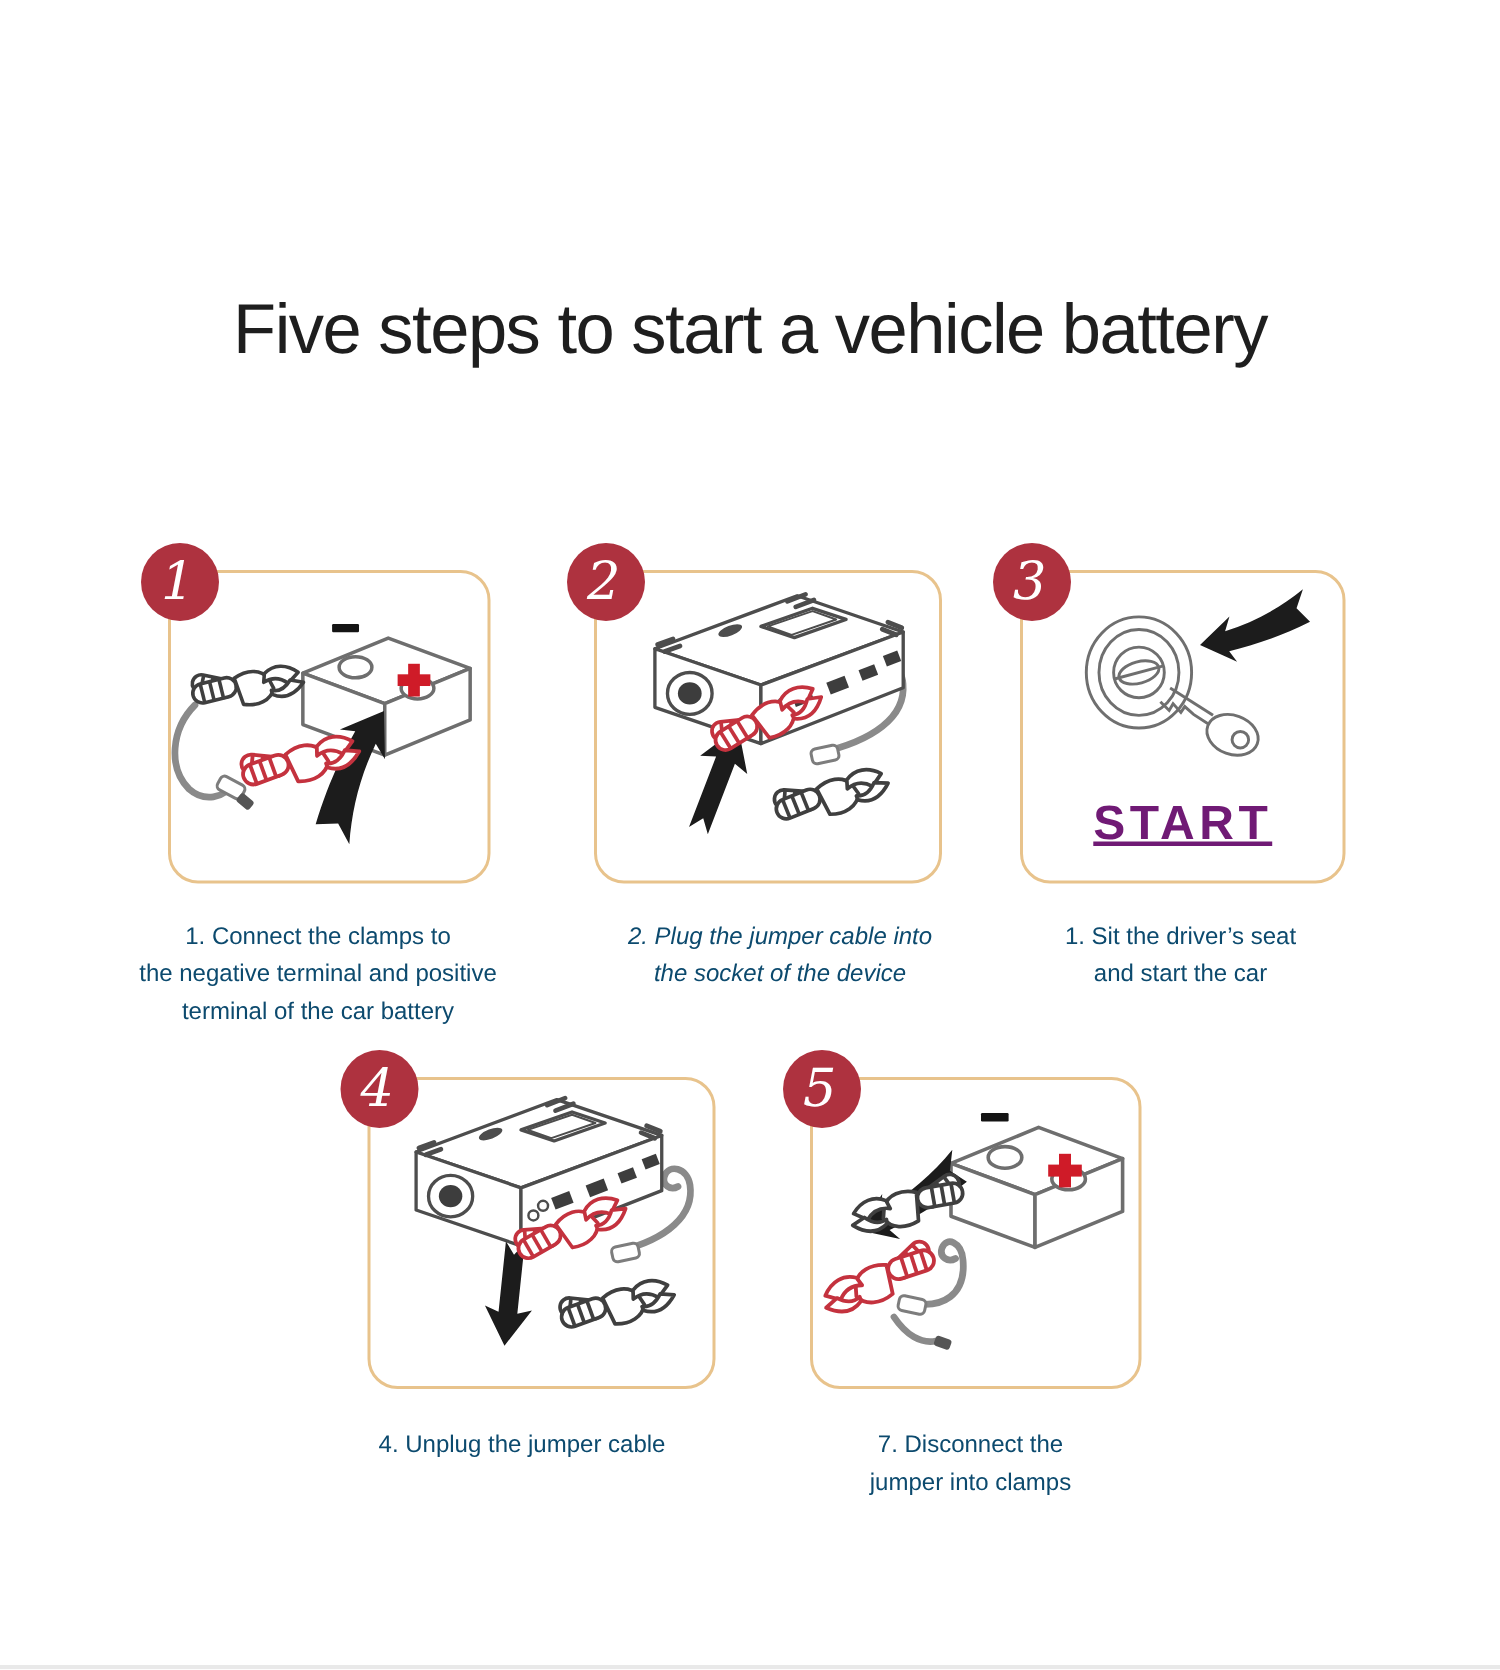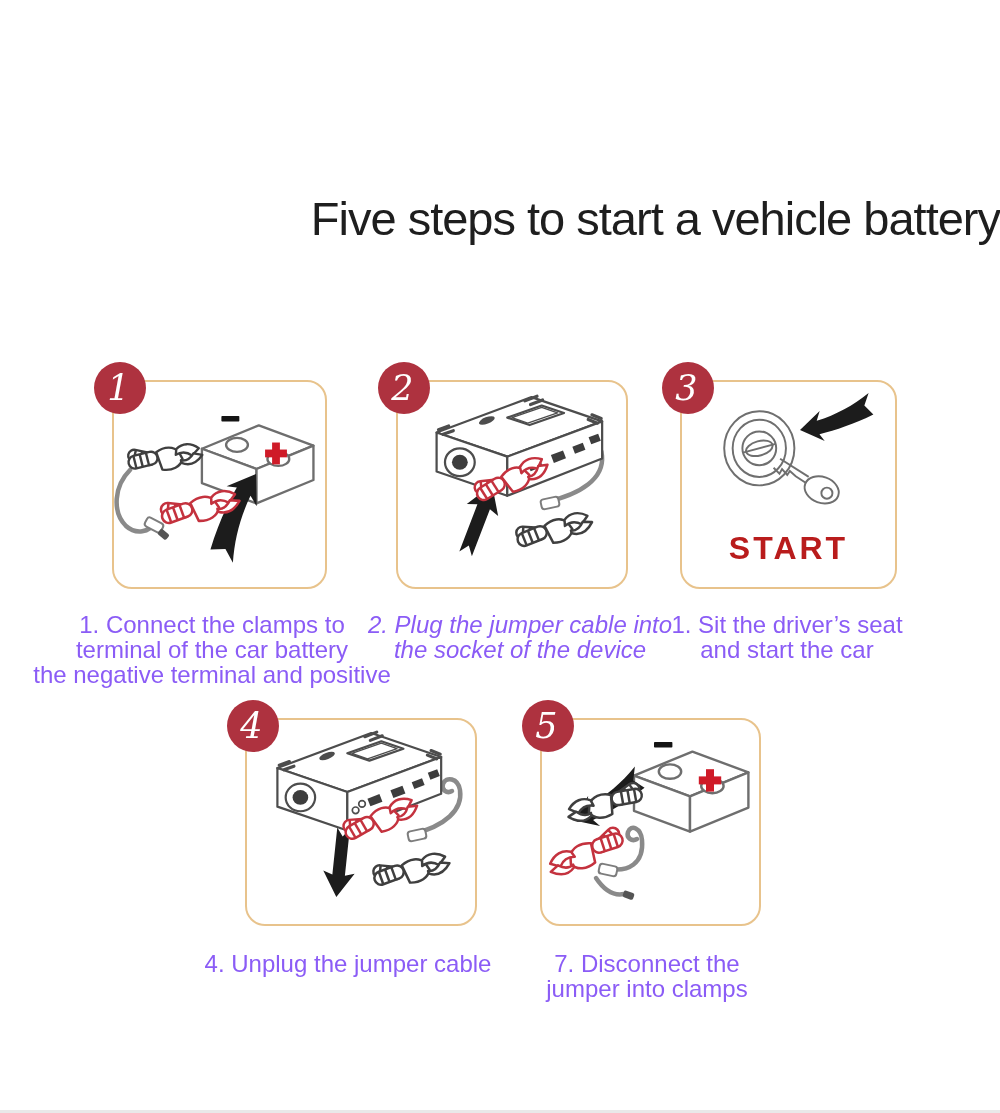--- a/index.html
+++ b/index.html
@@ -1,40 +1,40 @@
 <!DOCTYPE html>
 <html><head>
 <meta charset="utf-8">
 <style>
   html,body{margin:0;padding:0;background:#fff;}
   .canvas{position:relative;width:1000px;height:1113px;background:#ffffff;overflow:hidden;
           font-family:"Liberation Sans",sans-serif;}
-  .title{position:absolute;top:160px;left:0;width:100%;text-align:right;
+  .title{position:absolute;top:160px;left:0;width:100%;text-align:center;
          font-size:47px;font-weight:400;letter-spacing:-1px;color:#1e1e1e;}
   .card{position:absolute;border:2px solid #e8c38c;border-radius:20px;background:#fff;}
   .card svg{display:block;width:100%;height:100%;}
   #card1{left:112px;top:380px;width:211px;height:205px;}
   #card2{left:396px;top:380px;width:228px;height:205px;}
   #card3{left:680px;top:380px;width:213px;height:205px;}
   #card4{left:245px;top:718px;width:228px;height:204px;}
   #card5{left:540px;top:718px;width:217px;height:204px;}
   .badge{position:absolute;left:-20px;top:-20px;width:52px;height:52px;border-radius:50%;
          background:#ae323f;color:#fff;display:flex;align-items:center;justify-content:center;
          font-family:"DejaVu Serif",serif;font-style:italic;font-size:35px;line-height:1;
          padding-right:3px;box-sizing:border-box;z-index:2;}
-  .caption{position:absolute;transform:translateX(-50%);text-align:center;color:#8b5cf6;
-           font-size:24px;line-height:25px;white-space:nowrap;}
+  .caption{position:absolute;transform:translateX(-50%);text-align:center;color:#0c4a6e;
+           font-size:16px;line-height:25px;white-space:nowrap;}
   .caption span{display:block;}
   #caption1{left:212px;top:612px;}
   #caption2{left:520px;top:612px;font-style:italic;}
   #caption3{left:787px;top:612px;}
   #caption4{left:348px;top:951px;}
   #caption5{left:647px;top:951px;}
   .start-label{position:absolute;left:50%;top:148px;transform:translateX(-50%);
-               font-size:32px;font-weight:bold;letter-spacing:3px;color:#b91c1c;}
+               font-size:32px;font-weight:bold;letter-spacing:3px;color:#701a75;text-decoration:underline;}
   .bottom-strip{position:absolute;left:0;bottom:0;width:100%;height:3px;background:#e9e9e9;}
   .defs-svg{position:absolute;width:0;height:0;overflow:hidden;}
 </style>
 </head>
 <body>
 
 <div class="canvas">
 
   <svg class="defs-svg" aria-hidden="true">
     <defs>
@@ -197,22 +197,22 @@
       <use href="#connector" transform="translate(66,150) rotate(12)"></use>
       <use href="#battery" transform="translate(88,22) scale(0.80)"></use>
       <use href="#arrow-curved" transform="translate(30,100) rotate(-20) scale(0.9)"></use>
       <use href="#clamp" style="color:#3f3f3f" transform="translate(60,90) scale(-0.95,0.95) rotate(10)"></use>
       <use href="#clamp" style="color:#c4323e" transform="translate(42,140) scale(-0.98,0.98) rotate(18)"></use>
     </svg>
   </div>
 
   <div class="caption" id="caption1">
     <span>1. Connect the clamps to</span>
+    <span>the negative terminal and positive</span>
     <span>terminal of the car battery</span>
-    <span>the negative terminal and positive</span>
   </div>
   <div class="caption" id="caption2">
     <span>2. Plug the jumper cable into</span>
     <span>the socket of the device</span>
   </div>
   <div class="caption" id="caption3">
     <span>1. Sit the driver’s seat</span>
     <span>and start the car</span>
   </div>
   <div class="caption" id="caption4">

